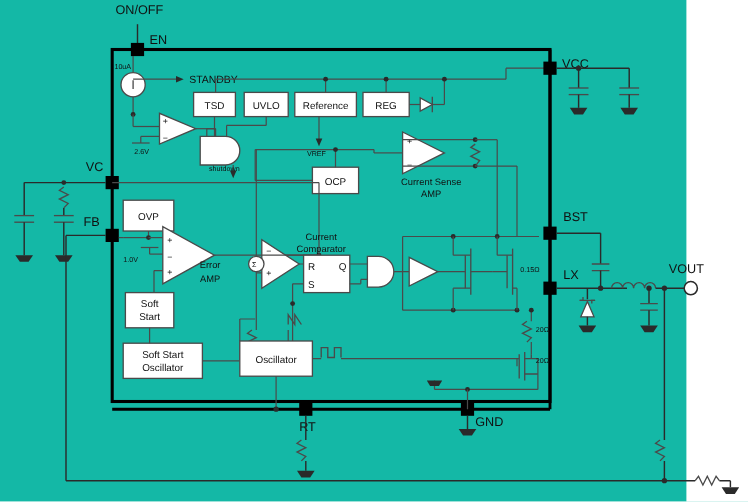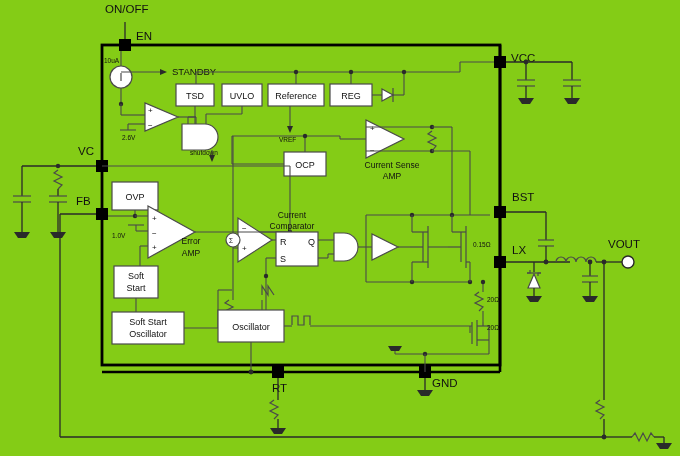--- a/index.html
+++ b/index.html
@@ -8,23 +8,23 @@
     background: #ffffff;
   }
   body {
     width: 680px;
     height: 456px;
     font-family: "Liberation Sans", sans-serif;
     overflow: hidden;
   }
   #diagram-root {
     position: relative;
-    width: 680px;
+    width: 624px;
     height: 456px;
-    background: #84cc16;
+    background: #14b8a6;
   }
   svg#schematic {
     display: block;
     width: 680px;
     height: 456px;
   }
   .wire {
     stroke: #4a4a4a;
     stroke-width: 1.1;
     fill: none;

